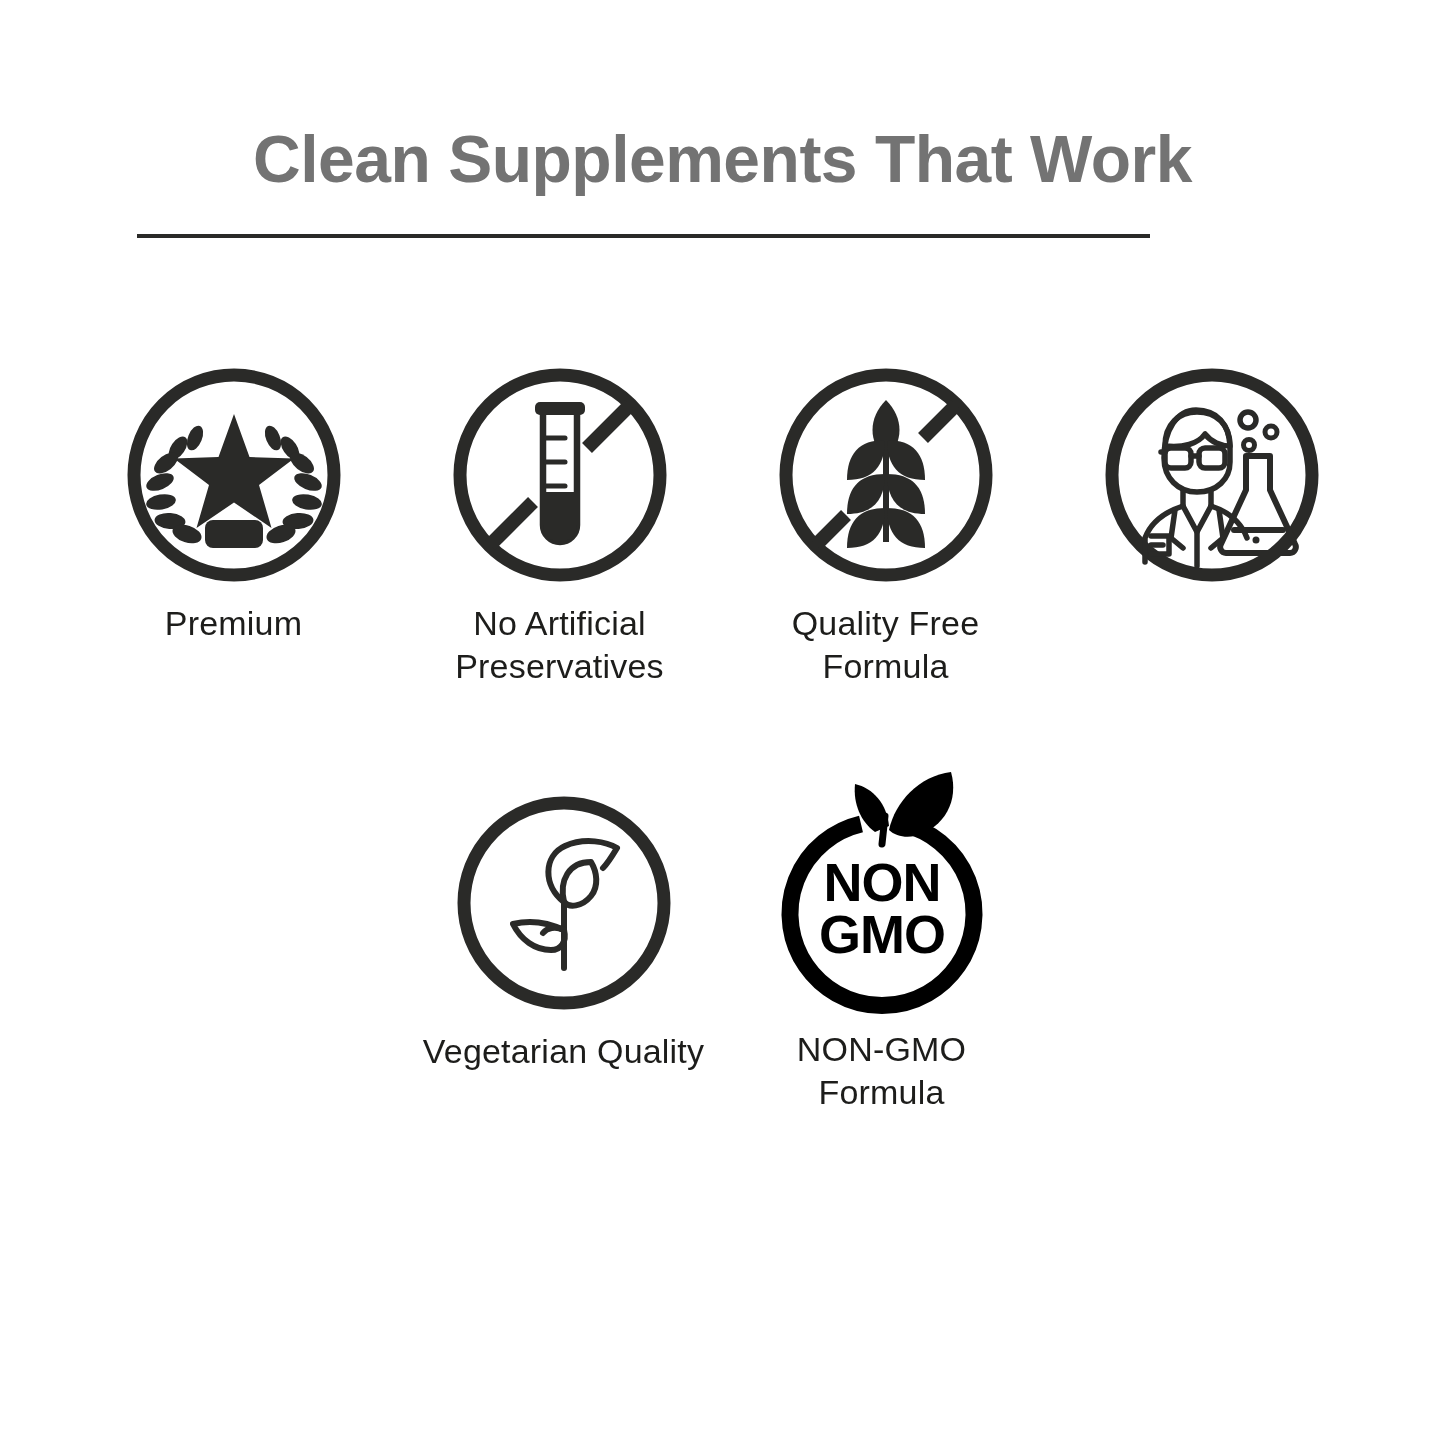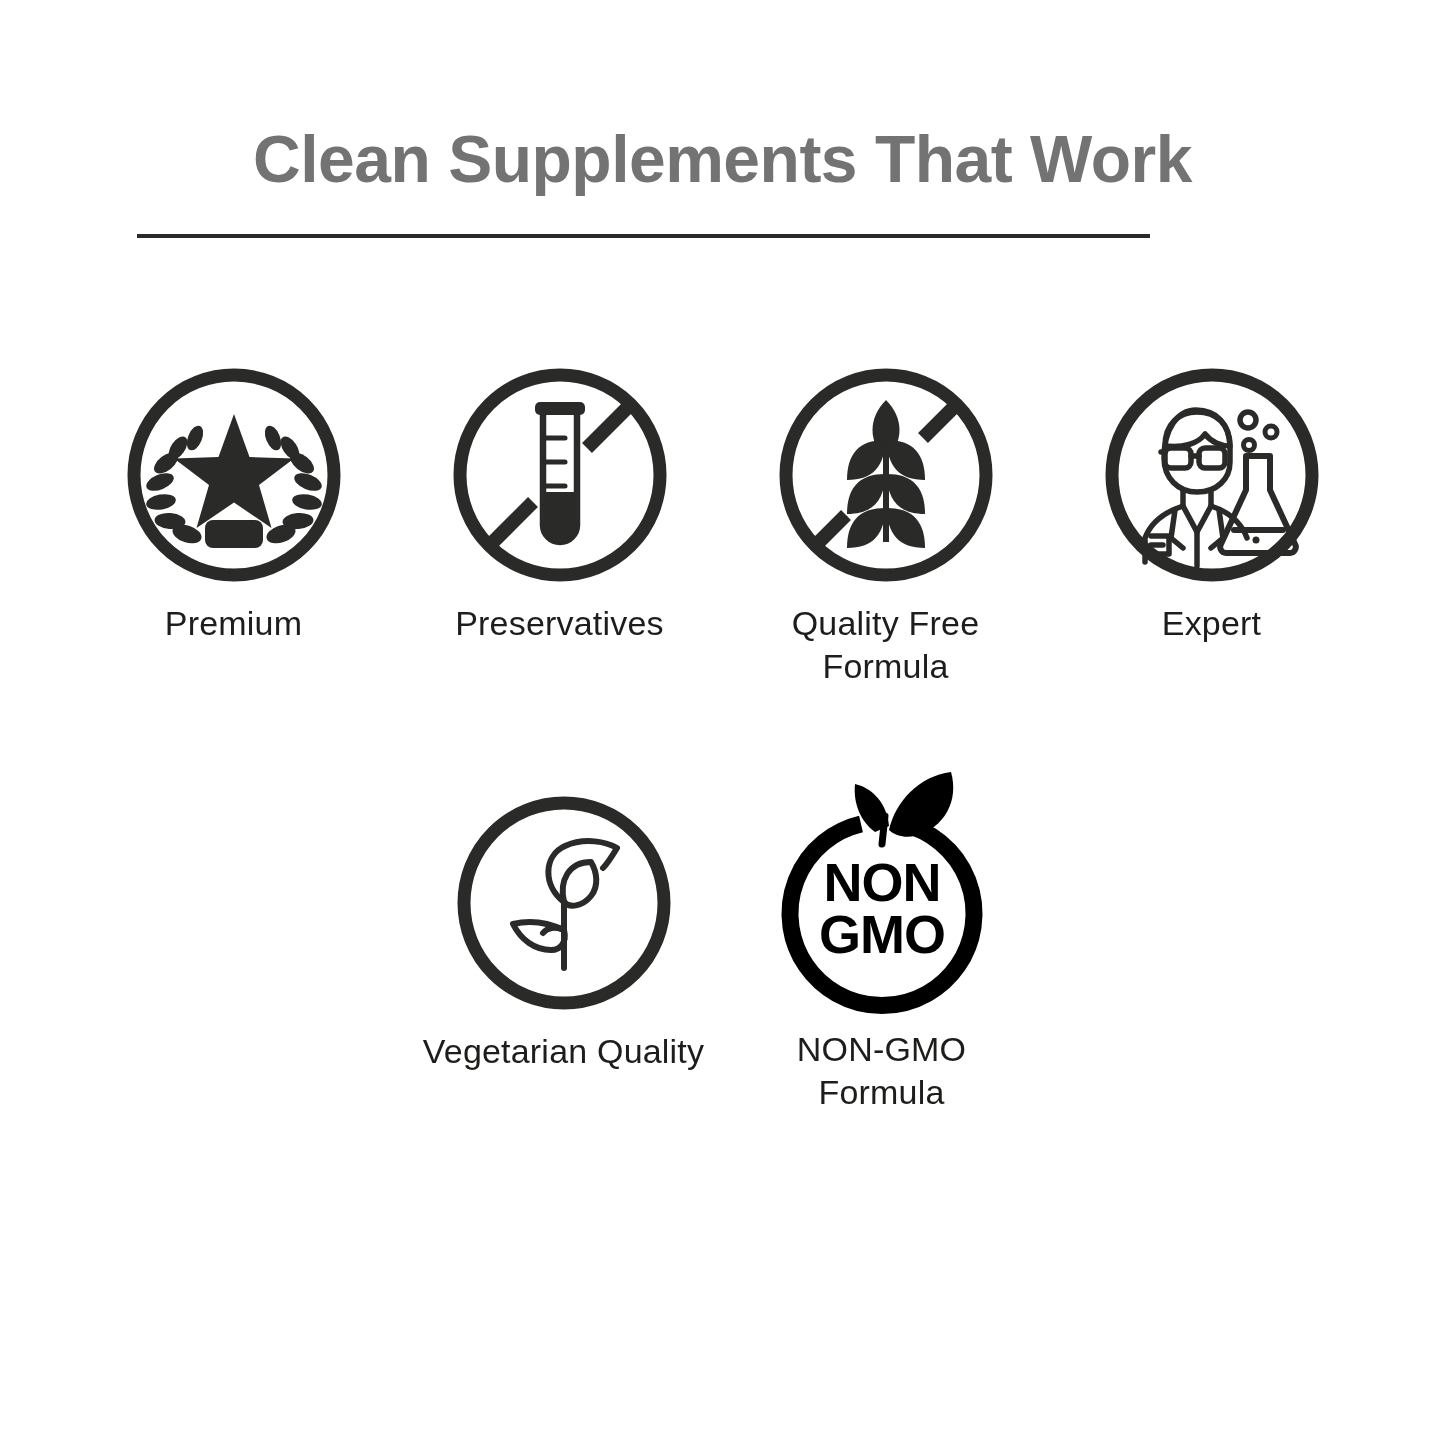--- a/index.html
+++ b/index.html
@@ -157,20 +157,21 @@
 
         <rect x="88" y="40" width="50" height="13" rx="5" fill="#2a2a28"></rect>
 
         <g stroke="#2a2a28" stroke-width="5" stroke-linecap="round">
           <path d="M99 76 L118 76"></path>
           <path d="M99 100 L118 100"></path>
           <path d="M99 124 L118 124"></path>
         </g>
       </svg>
       <div class="badge-label wide">
+        <div>No Artificial</div>
         <div>Preservatives</div>
       </div>
     </div>
 
     <div class="badge">
       <svg class="badge-art" viewBox="0 0 226 226">
         <circle cx="113" cy="113" r="100" fill="none" stroke="#2a2a28" stroke-width="13"></circle>
 
         <path d="M183 43 L150 76" stroke="#2a2a28" stroke-width="14" fill="none"></path>
         <path d="M73 153 L43 183" stroke="#2a2a28" stroke-width="14" fill="none"></path>
@@ -228,21 +229,20 @@
           <path d="M147 94 L171 94 L171 128 L196 182 a6 6 0 0 1 -5 9 L127 191 a6 6 0 0 1 -5 -9 L147 128 Z"></path>
           <path d="M135 168 L184 168"></path>
         </g>
         <circle cx="157" cy="178" r="3.5" fill="#2a2a28"></circle>
 
         <circle cx="149" cy="58" r="8" fill="none" stroke="#2a2a28" stroke-width="5.5"></circle>
         <circle cx="172" cy="70" r="6" fill="none" stroke="#2a2a28" stroke-width="5"></circle>
         <circle cx="150" cy="83" r="5.5" fill="none" stroke="#2a2a28" stroke-width="5"></circle>
       </svg>
       <div class="badge-label">
-        <div>Expert</div>
       </div>
     </div>
 
   </div>
 
   <div class="row row-two">
 
     <div class="badge">
       <svg class="badge-art" viewBox="0 0 226 226">
         <circle cx="113" cy="113" r="100" fill="none" stroke="#2a2a28" stroke-width="13"></circle>

